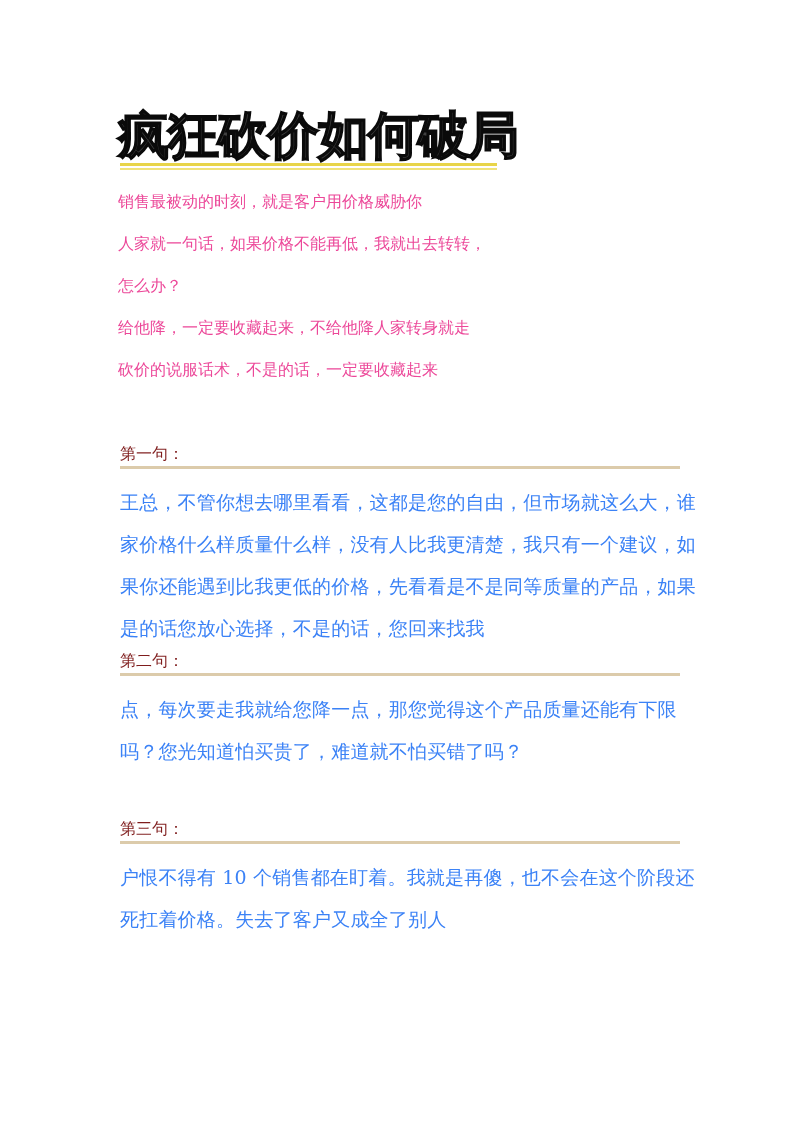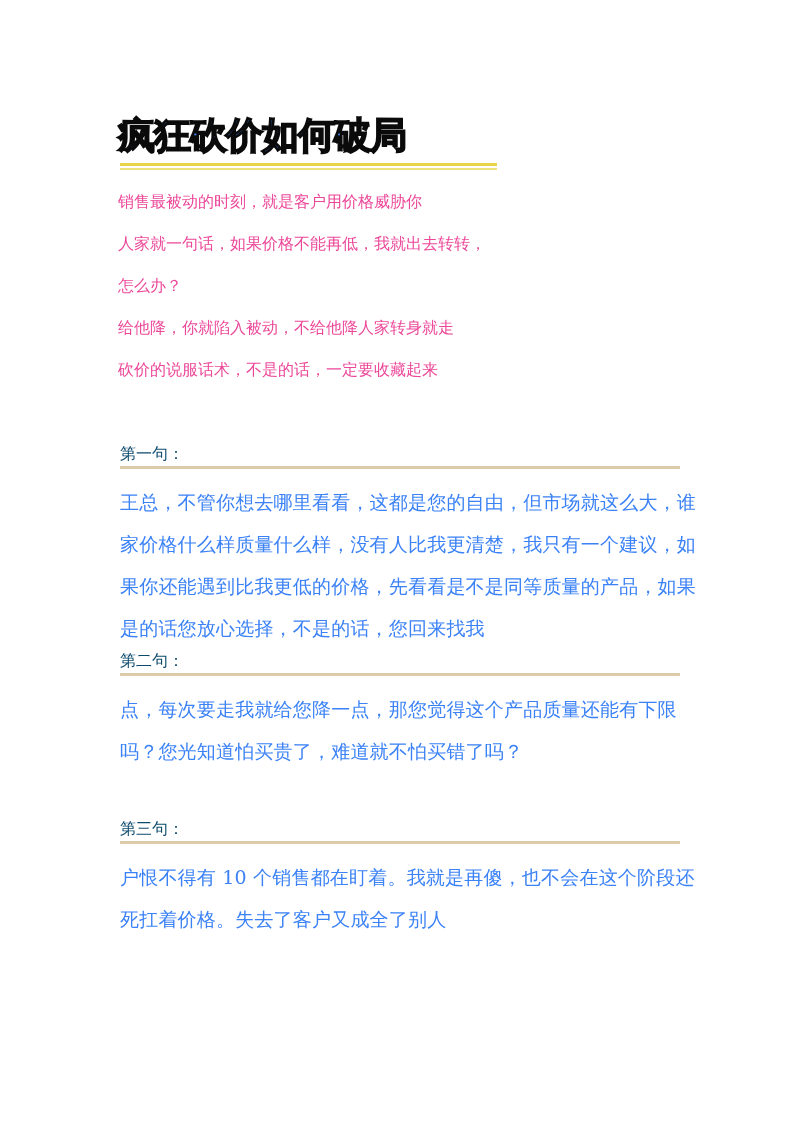--- a/index.html
+++ b/index.html
@@ -1,49 +1,49 @@
 <!DOCTYPE html>
 <html><head>
 <meta charset="utf-8">
 <style>
   html, body { margin: 0; padding: 0; background: #ffffff; }
   body { width: 800px; height: 1131px; position: relative; overflow: hidden;
          font-family: "DejaVu Serif", "Liberation Serif", serif; color: #1a1a1a; }
   .title-wrap { position: absolute; left: 118px; top: 108px; }
   .title { font-family: "DejaVu Sans", "Liberation Sans", sans-serif; font-weight: 900;
-           font-size: 37px; letter-spacing: -1px; line-height: 56px; color: #3b82f6;
+           font-size: 51px; letter-spacing: -1px; line-height: 56px; color: #404040;
            -webkit-text-stroke: 1.6px #0a0a0a; white-space: nowrap; margin: 0; }
   .title-underline { position: absolute; left: 2px; top: 55px; width: 377px; height: 8px; }
   .title-underline .l1 { position: absolute; left: 0; top: 0; width: 100%; height: 3px; background: #e8d448; }
   .title-underline .l2 { position: absolute; left: 0; top: 5px; width: 100%; height: 2px; background: #f0e27a; }
   .intro { position: absolute; left: 118px; top: 181px; width: 580px; }
   .intro-line { font-size: 16px; line-height: 42px; height: 42px; white-space: nowrap; color: #ec4899; }
   .section { position: absolute; left: 120px; width: 560px; }
   .section-head { position: relative; height: 24px; }
-  .section-head-label { font-size: 16px; line-height: 22px; color: #0c4a6e; white-space: nowrap; }
+  .section-head-label { font-size: 16px; line-height: 22px; color: #7f1d1d; white-space: nowrap; }
   .section-rule { position: absolute; left: 0; top: 23px; width: 560px; height: 3px; background: #dccbab; }
   .section-body { margin-top: 14px; }
   .body-line { font-size: 19px; line-height: 42px; height: 42px; white-space: nowrap; color: #3b82f6; letter-spacing: 0.2px; }
 </style>
 </head>
 <body>
 
 <div class="title-wrap">
   <h1 class="title">疯狂砍价如何破局</h1>
   <div class="title-underline">
     <div class="l1"></div>
     <div class="l2"></div>
   </div>
 </div>
 
 <div class="intro">
   <div class="intro-line">销售最被动的时刻，就是客户用价格威胁你</div>
   <div class="intro-line">人家就一句话，如果价格不能再低，我就出去转转，</div>
   <div class="intro-line">怎么办？</div>
-  <div class="intro-line">给他降，你就陷入被动，不给他降人家转身就走</div>
+  <div class="intro-line">给他降，一定要收藏起来，不给他降人家转身就走</div>
   <div class="intro-line">砍价的说服话术，不是的话，一定要收藏起来</div>
 </div>
 
 <div class="section" style="top:443px;">
   <div class="section-head">
     <span class="section-head-label">第一句：</span>
     <div class="section-rule"></div>
   </div>
   <div class="section-body">
     <div class="body-line">王总，不管你想去哪里看看，这都是您的自由，但市场就这么大，谁</div>

